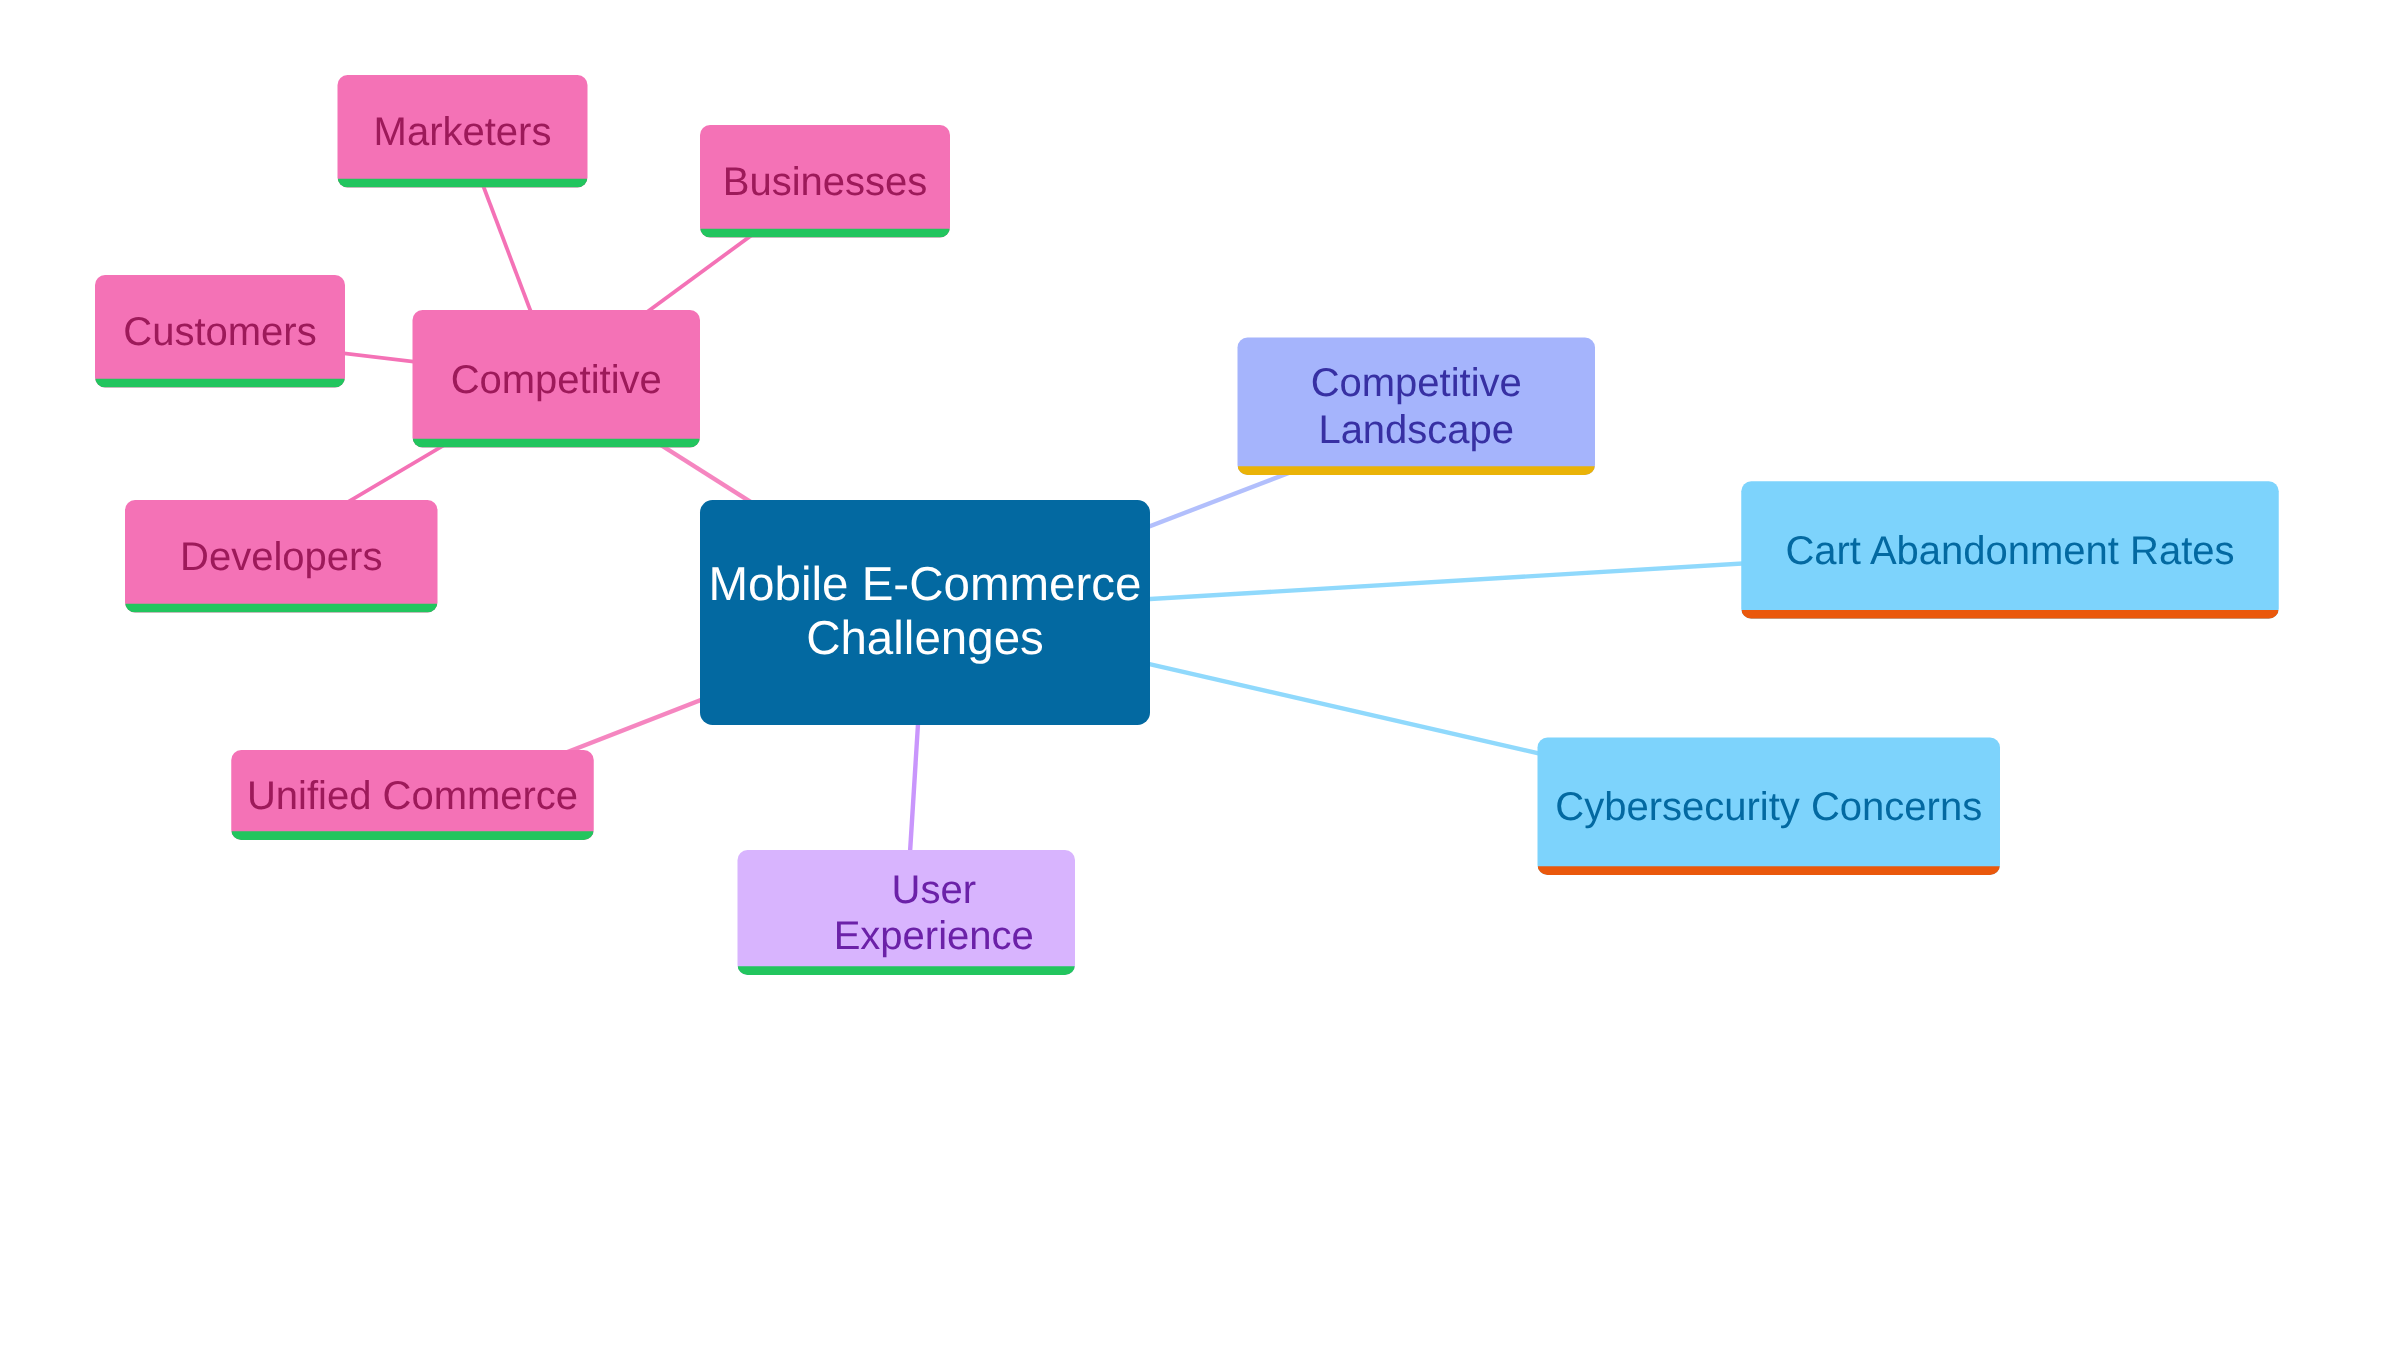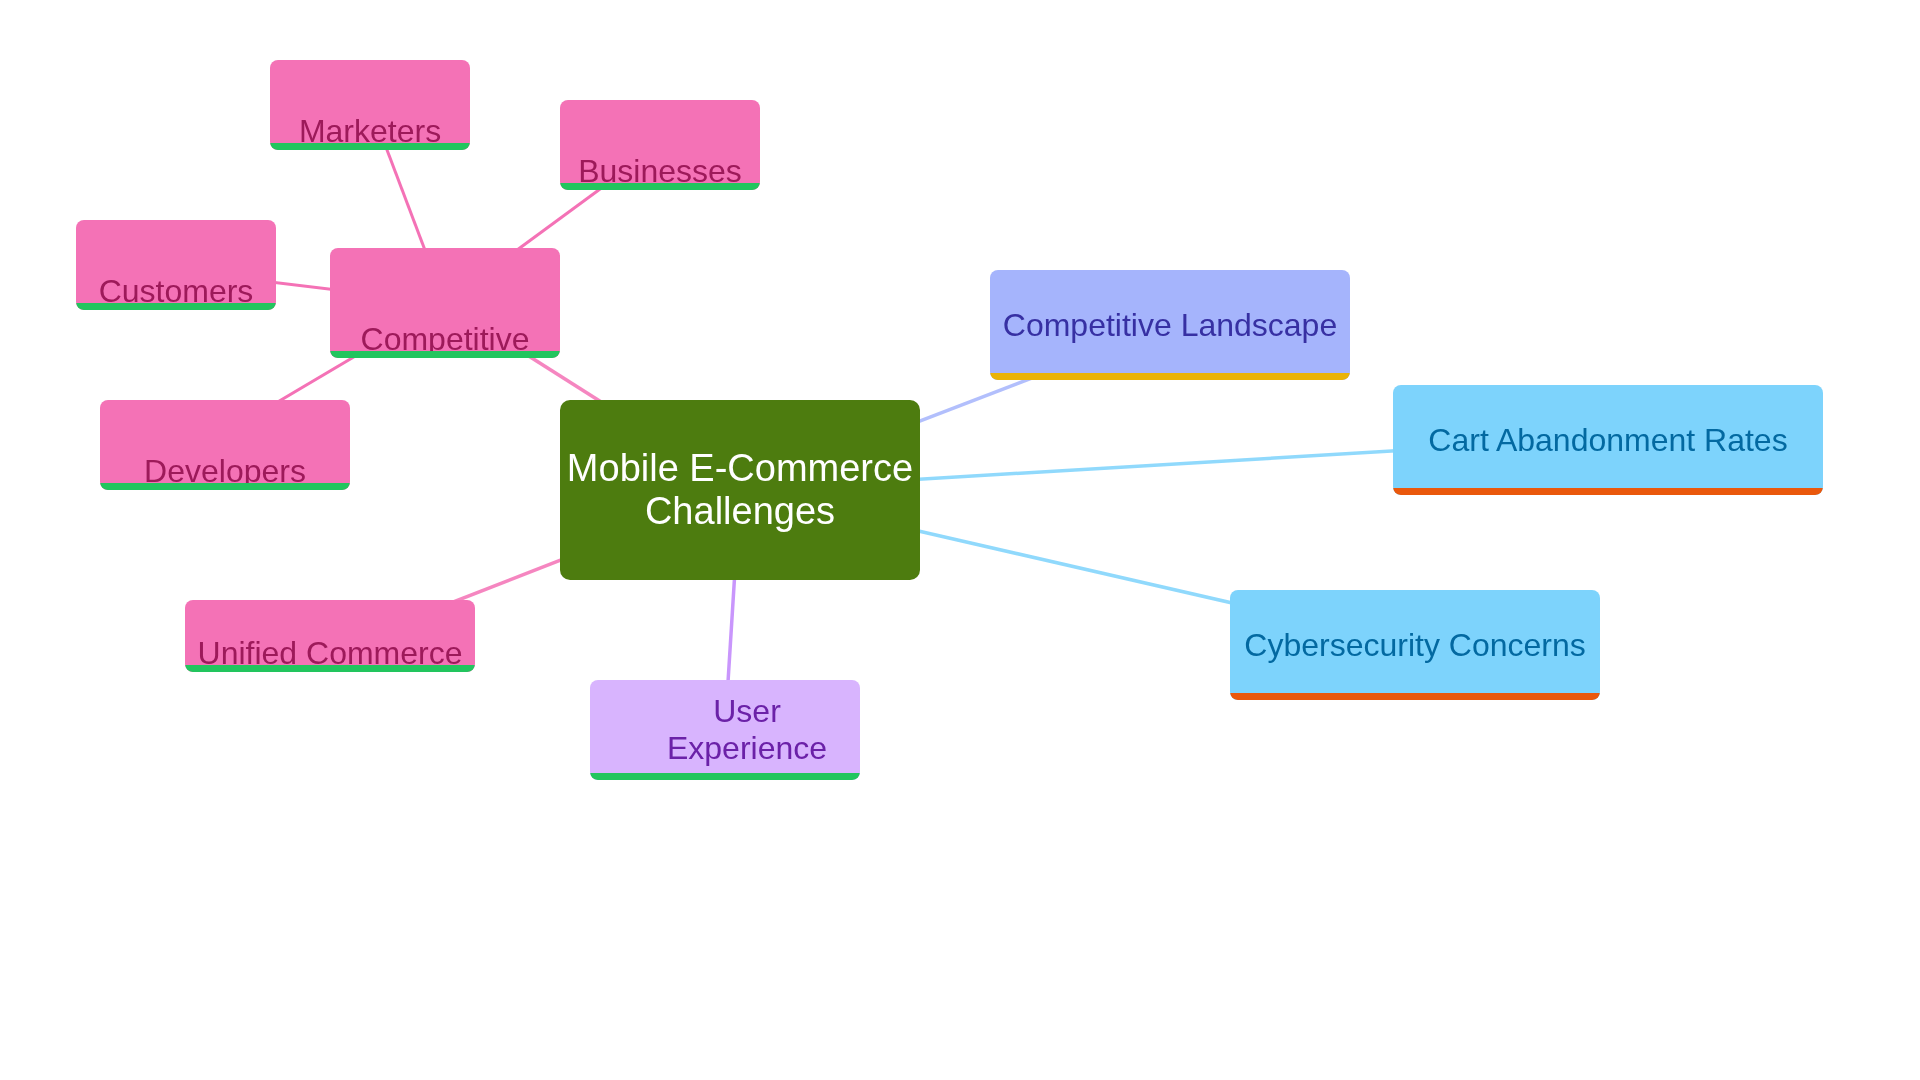--- a/index.html
+++ b/index.html
@@ -33,35 +33,34 @@
       content: '';
       position: absolute;
       bottom: 0;
       left: 0;
       right: 0;
       height: 7px;
       border-radius: 0 0 8px 8px;
     }
     
     .node-center {
-      background: #4d7c0f;
+      background: #0369a1;
       color: #ffffff;
       font-size: 38px;
       font-weight: 400;
       border-radius: 10px;
       width: 360px;
       height: 180px;
       left: 560px;
       top: 400px;
     }
     
     .node-pink {
       background: #f472b6;
       color: #9d1a5a;
-      align-items: flex-end;
     }
     .node-pink::after {
       background: #22c55e;
     }
     
     .node-purple {
       background: #a5b4fc;
       color: #3730a3;
     }
     .node-purple::after {
@@ -109,21 +108,21 @@
       top: 220px;
       margin-left: 48px;
     }
     .node-developers {
       width: 250px;
       height: 90px;
       left: 100px;
       top: 400px;
     }
     .node-competitive {
-      width: 360px;
+      width: 286px;
       height: 110px;
       left: 990px;
       top: 270px;
     }
     .node-cart {
       width: 430px;
       height: 110px;
       left: 1360px;
       top: 385px;
       margin-left: 33px;

